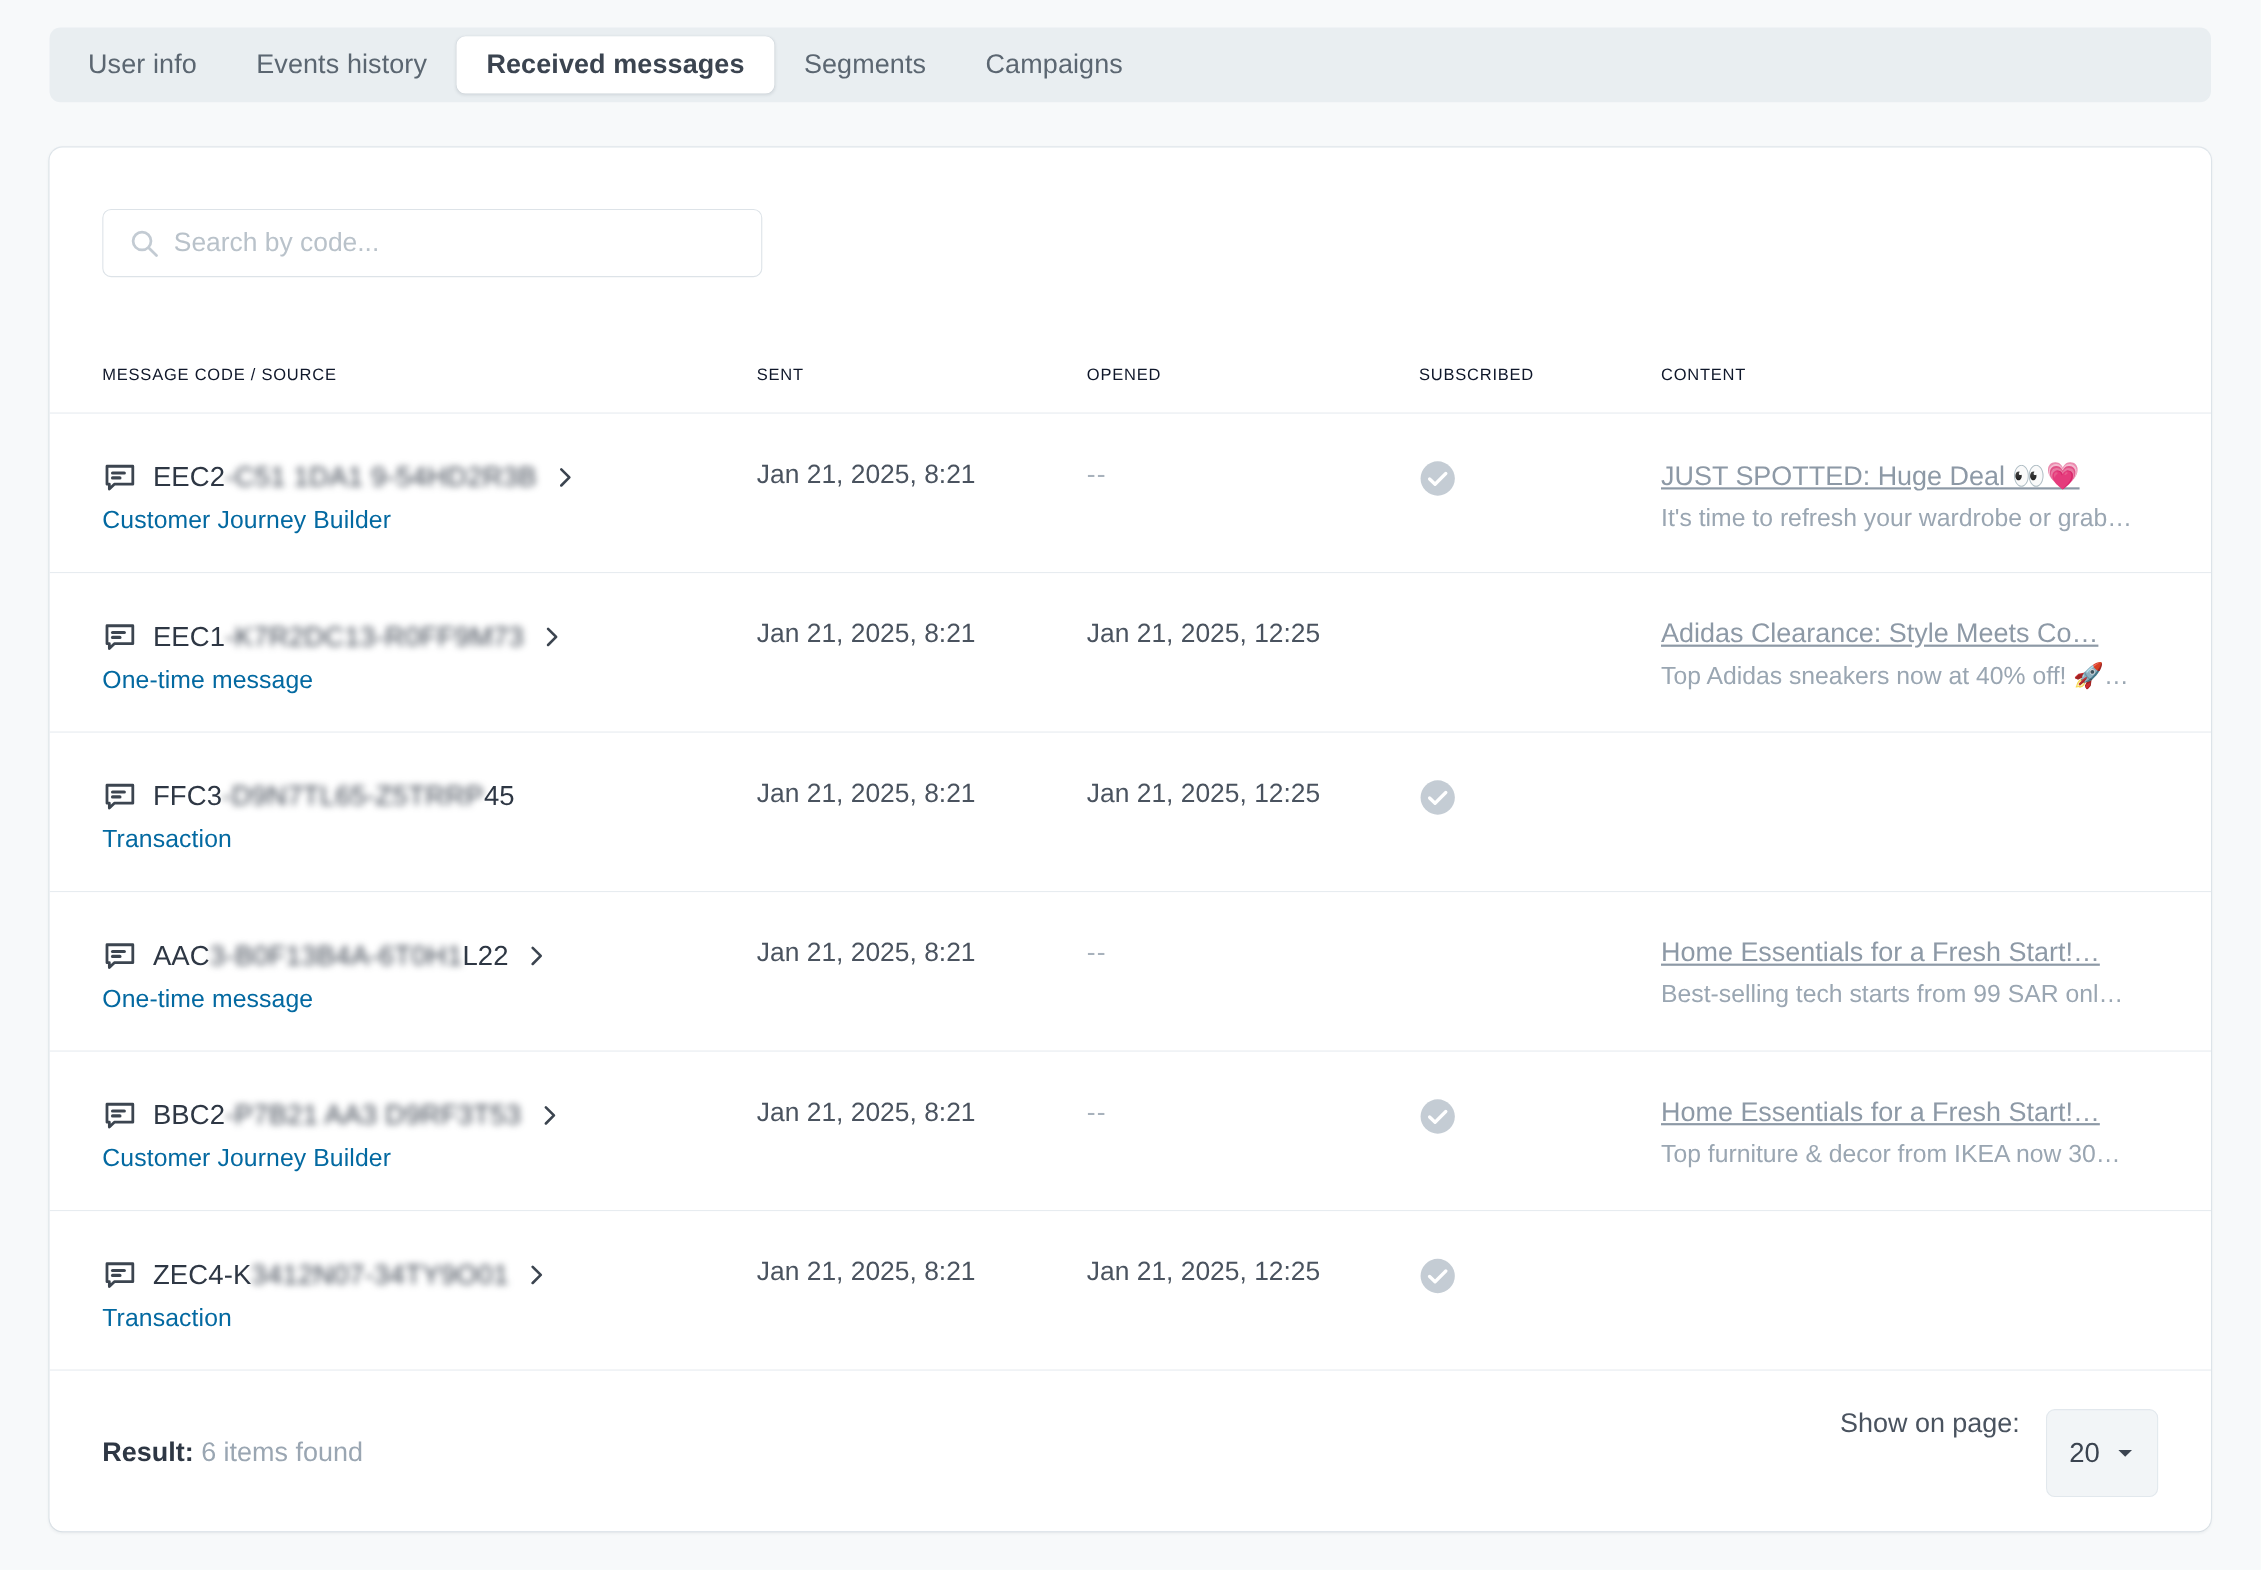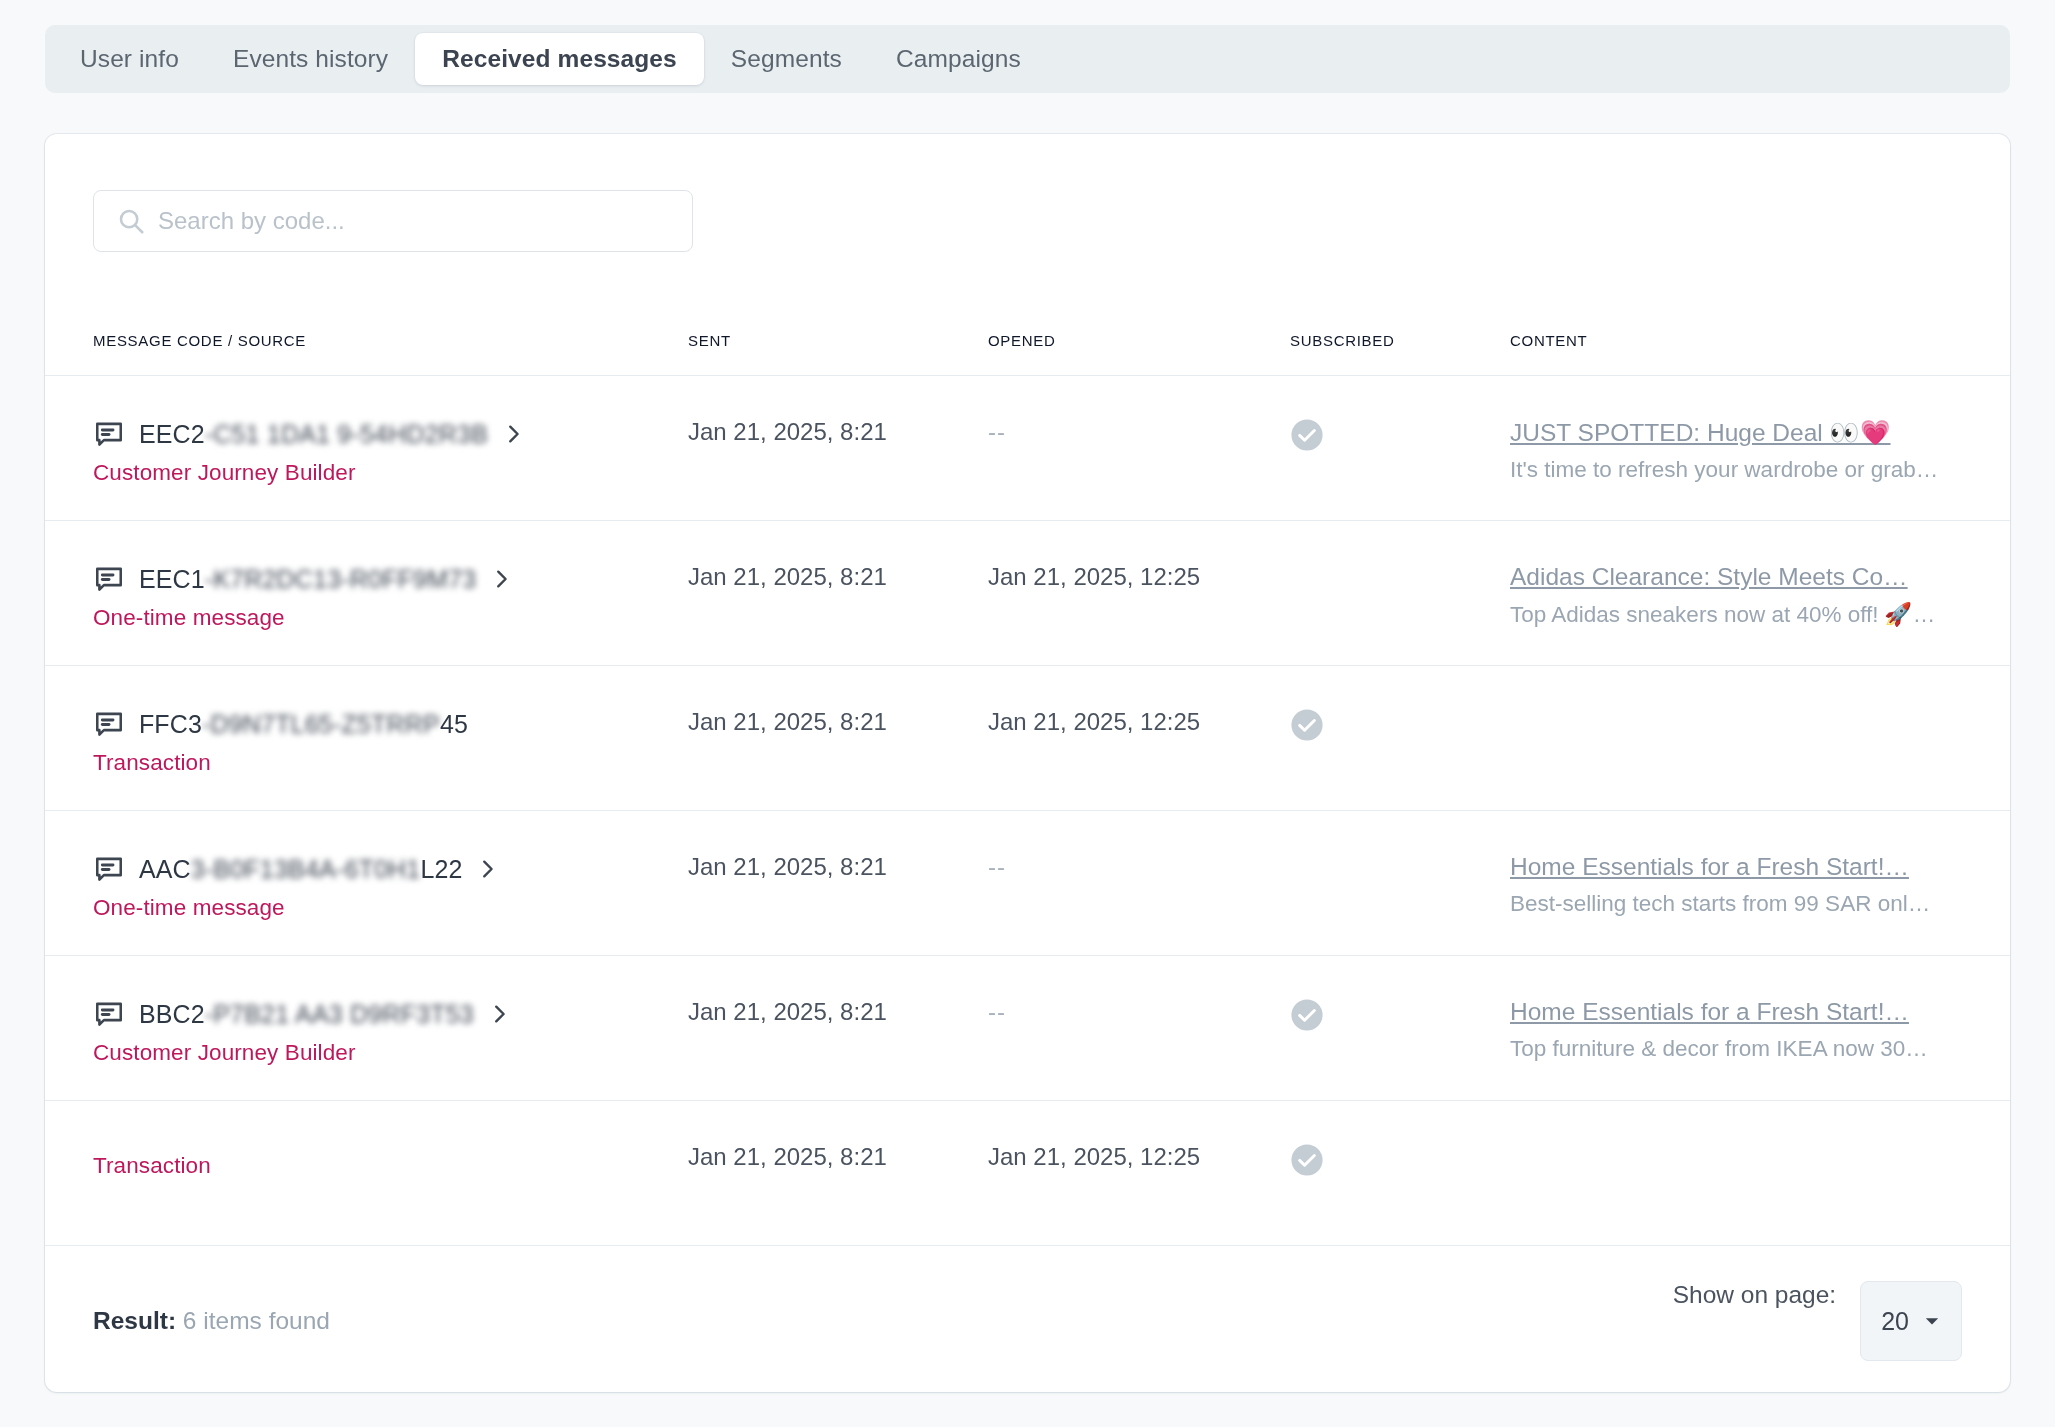--- a/index.html
+++ b/index.html
@@ -142,21 +142,21 @@
   }
   .blur {
     filter: blur(3.2px);
     color: #3c4450;
     letter-spacing: 0.2px;
   }
   .chev-icon { width: 22px; height: 22px; flex: 0 0 22px; margin-left: 14px; display:block; }
   .source {
     margin-top: 10px;
     font-size: 22.5px;
-    color: #be185d;
+    color: #0369a1;
     letter-spacing: 0.1px;
   }
 
   .datetext { font-size: 24px; color: #4a535f; white-space: nowrap; }
   .dash { font-size: 24px; color: #a8b2bc; letter-spacing: 1px; }
 
   .check-icon { width: 34px; height: 34px; display: block; }
 
   .content-title {
     font-size: 24.5px;
@@ -382,20 +382,33 @@
                   <polyline points="6.8,12.3 10.3,15.7 17.2,8.8" fill="none" stroke="#ffffff" stroke-width="2.1" stroke-linecap="round" stroke-linejoin="round"></polyline>
                 </svg></span>
             </div>
             <div class="col-content cellpad">
               <div class="content-title">Home Essentials for a Fresh Start!…</div>
               <div class="content-sub">Top furniture &amp; decor from IKEA now 30…</div>
             </div>
           </div>
           <div class="row">
             <div class="col-code cellpad">
+              <div class="codeline">
+                <span class="msg-icon"><svg viewBox="0 0 24 24" width="32" height="32" fill="none" stroke="#3c4550" stroke-width="1.9" stroke-linecap="round" stroke-linejoin="round">
+                    <path d="M3.2 4.4h17.6v12.2H8.2l-3.4 3.3v-3.3H3.2z"></path>
+                    <line x1="7" y1="9" x2="15" y2="9" stroke-width="2.2"></line>
+                    <line x1="7" y1="12.4" x2="12" y2="12.4" stroke-width="2.2"></line>
+                  </svg></span>
+                <span class="code-text">ZEC4-K</span>
+                <span class="code-text blur">3412N07-34TY9O01</span>
+                <span class="code-text"></span>
+                <span class="chev-icon"><svg viewBox="0 0 24 24" width="22" height="22" fill="none" stroke="#3c4550" stroke-width="2.6" stroke-linecap="round" stroke-linejoin="round">
+                    <polyline points="9,4 17,12 9,20"></polyline>
+                  </svg></span>
+              </div>
               <div class="source">Transaction</div>
             </div>
             <div class="col-sent cellpad"><span class="datetext">Jan 21, 2025, 8:21</span></div>
             <div class="col-opened cellpad"><span class="datetext">Jan 21, 2025, 12:25</span></div>
             <div class="col-sub cellpad">
               <span class="check-icon"><svg viewBox="0 0 24 24" width="34" height="34">
                   <circle cx="12" cy="12" r="11" fill="#c4ccd4"></circle>
                   <polyline points="6.8,12.3 10.3,15.7 17.2,8.8" fill="none" stroke="#ffffff" stroke-width="2.1" stroke-linecap="round" stroke-linejoin="round"></polyline>
                 </svg></span>
             </div>

